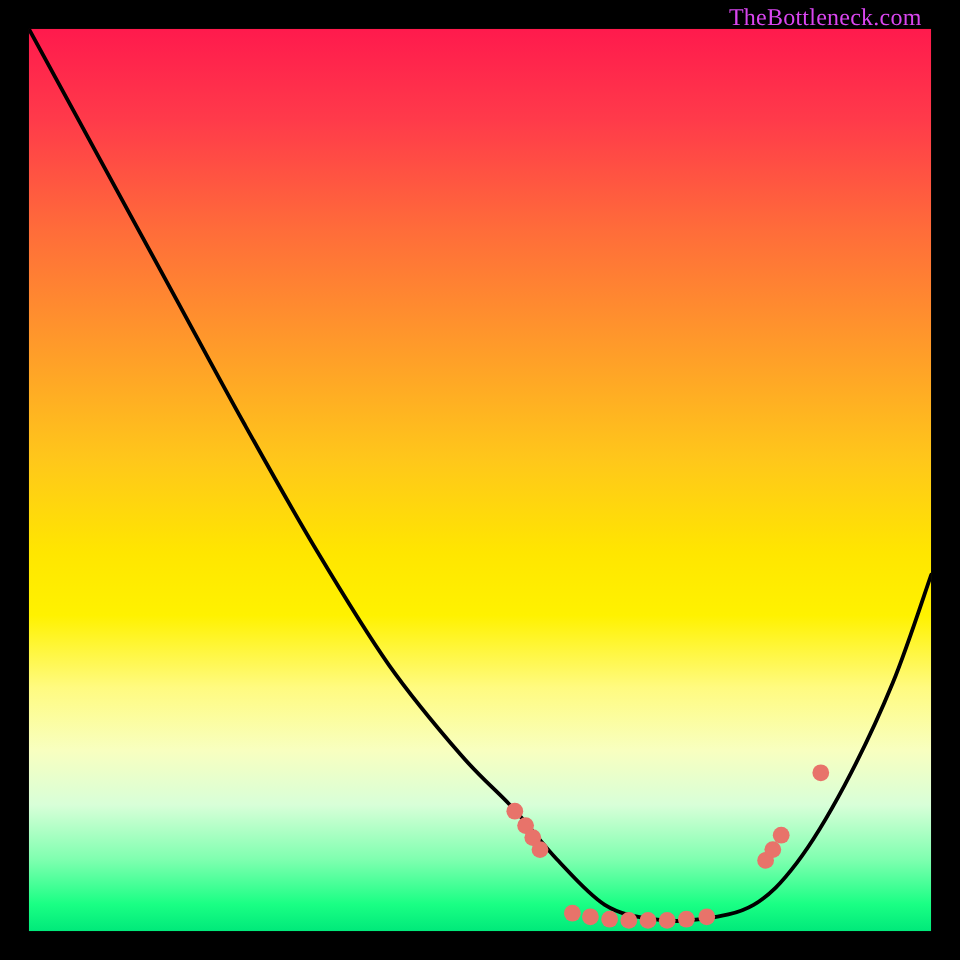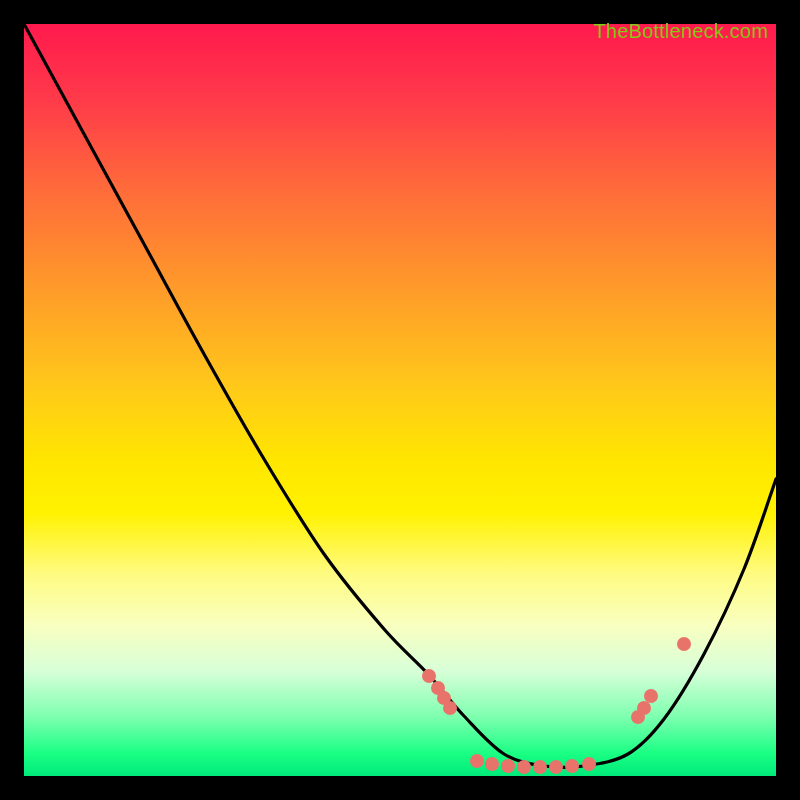--- a/index.html
+++ b/index.html
@@ -44,24 +44,24 @@
       #fffb80 73%,
       #f8ffc0 80%,
       #d8ffd8 86%,
       #80ffb0 92%,
       #1aff84 97%,
       #00e97a 100%);
   }
   .watermark {
     position: absolute;
     right: 32px;
-    top: 20px;
-    font-family: Liberation Sans, sans-serif;
+    top: 4px;
+    font-family: Liberation Serif, serif;
     font-size: 20px;
-    color: #84cc16;
+    color: #d946ef;
     letter-spacing: 0.2px;
   }
   svg.curve {
     position: absolute;
     left: 0;
     top: 0;
     width: 100%;
     height: 100%;
   }
 </style>

